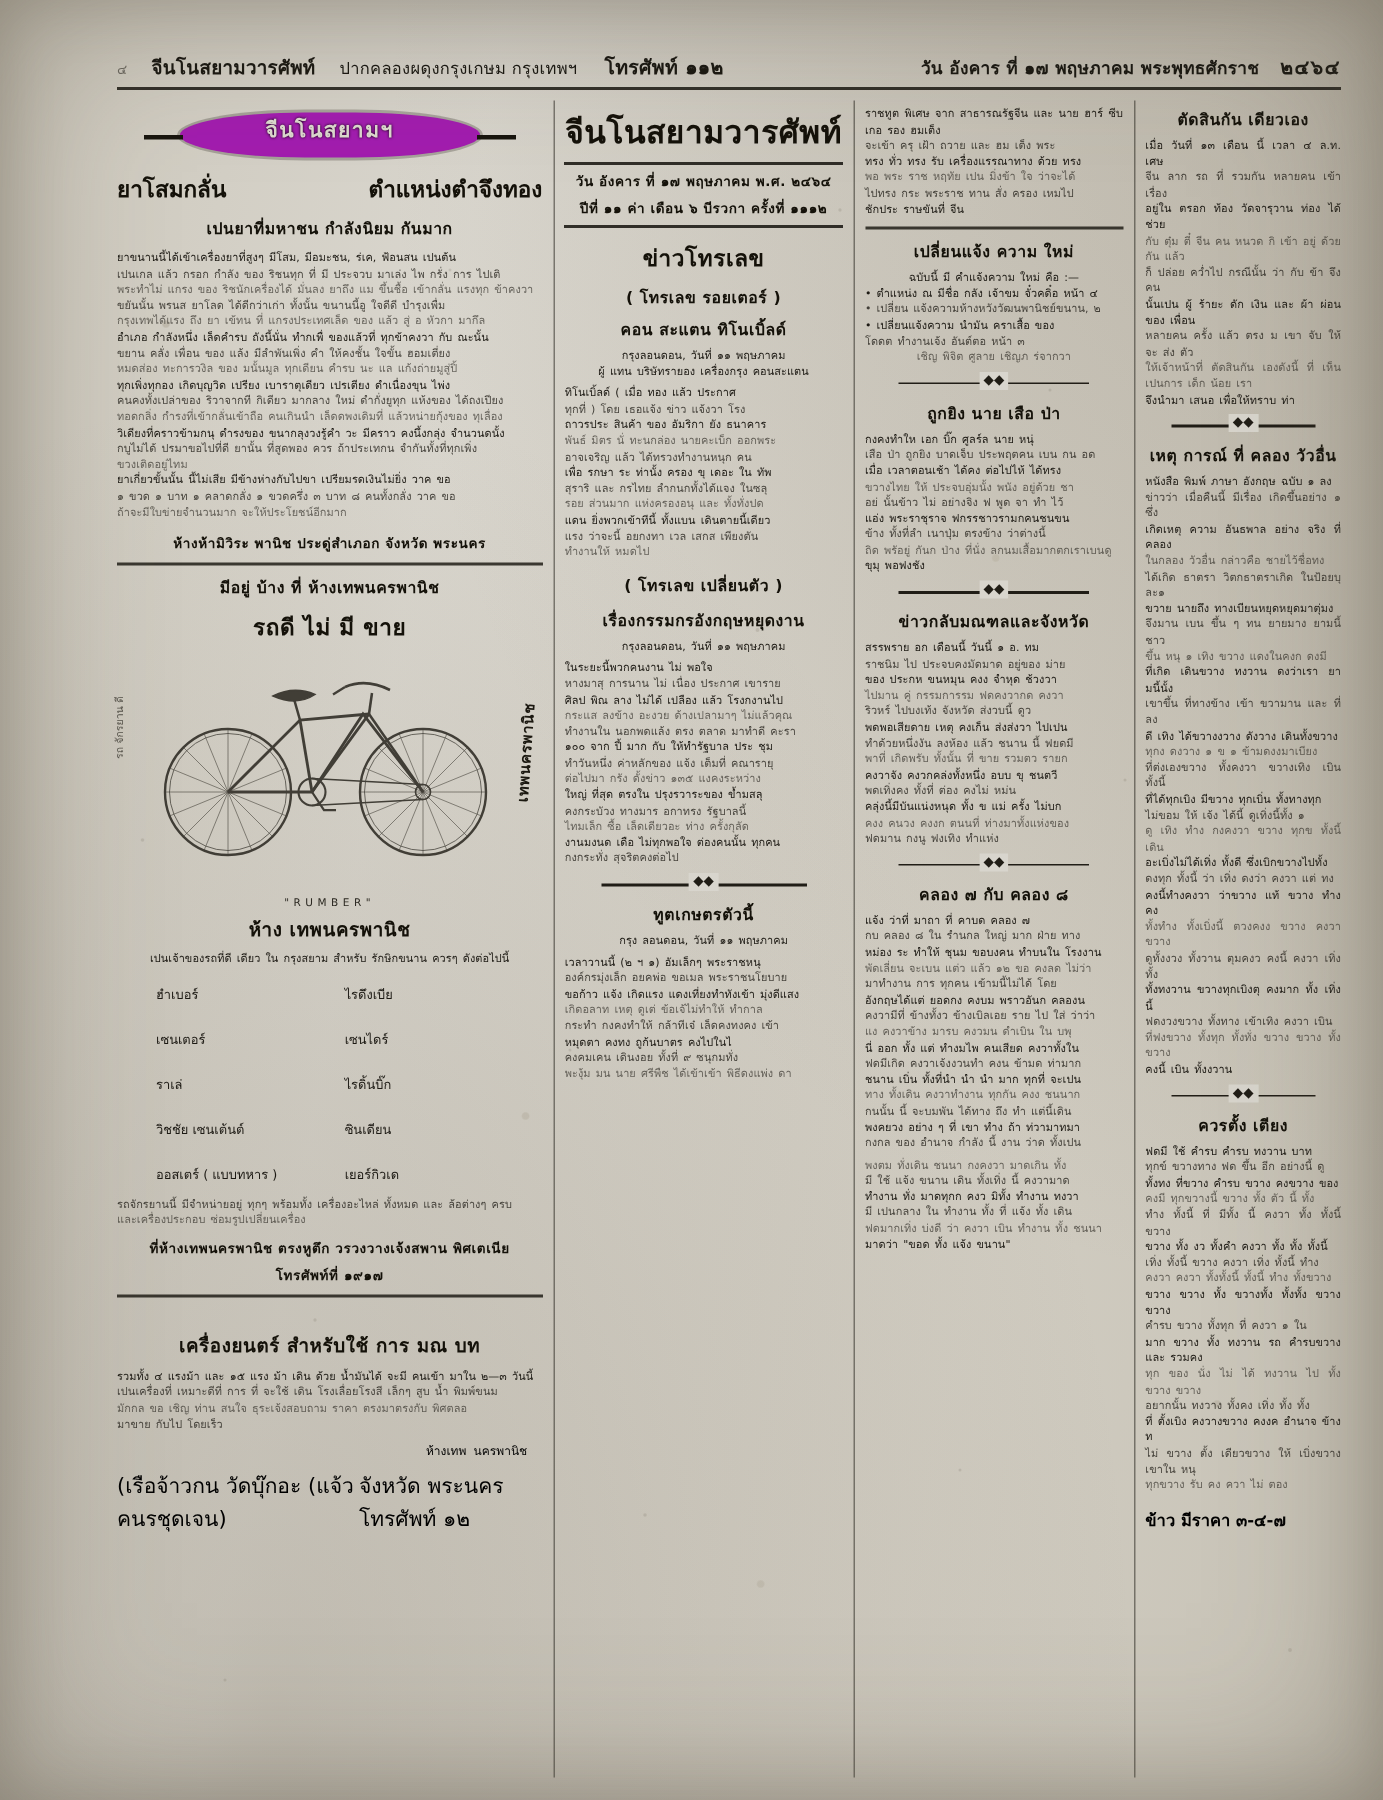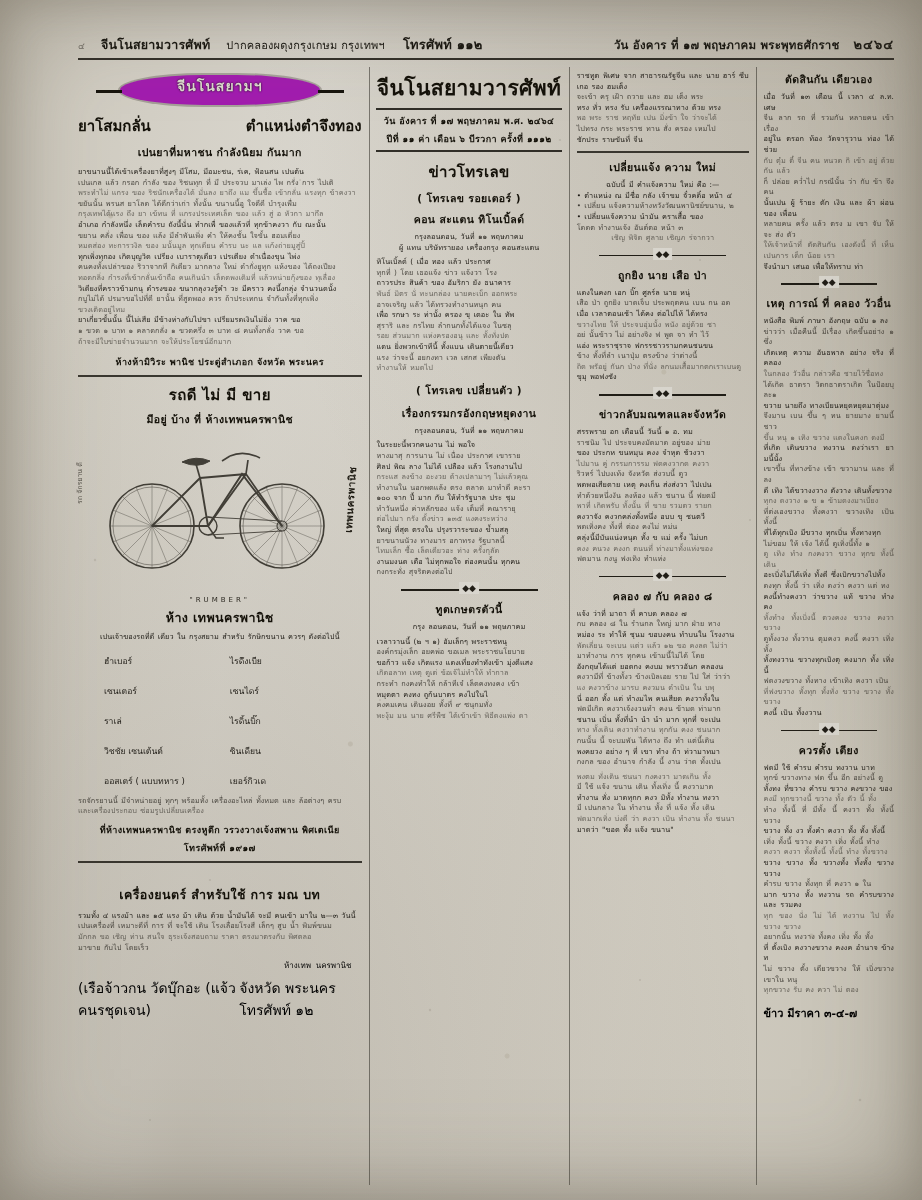--- a/index.html
+++ b/index.html
@@ -248,22 +248,22 @@
             <span class="ln faint">๑ ขวด    ๑ บาท ๑ คลาดกลั่ง    ๑ ขวดครึ่ง ๓ บาท ๘ คนทั้งกลั่ง    วาค  ขอ</span>
             <span class="ln faint2">ถ้าจะมีใบข่ายจำนวนมาก    จะให้ประโยชน์อีกมาก</span>
           </div>
 
           <div class="hd hd-xs mt8">ห้างห้ามิวิระ พานิช  ประดู่สำเภอก  จังหวัด พระนคร</div>
         </div>
 
         <div class="sep-full mt10"></div>
 
         <div>
+          <div class="hd hd-sm mt4">มีอยู่ บ้าง ที่ ห้างเทพนครพานิช</div>
           <div class="hd hd-lg mt6">รถดี ไม่ มี ขาย</div>
-          <div class="hd hd-sm mt4">มีอยู่ บ้าง ที่ ห้างเทพนครพานิช</div>
 
           <div class="bike-wrap">
             <span class="side-vert">รถ จักรยาน ดี</span>
             <svg width="250" height="140" viewBox="0 0 250 140">
               <g stroke="#221f18" fill="none" stroke-width="1.6">
                 <circle cx="56" cy="92" r="42"></circle>
                 <circle cx="56" cy="92" r="39" stroke-width="0.5"></circle>
                 <circle cx="186" cy="92" r="42"></circle>
                 <circle cx="186" cy="92" r="39" stroke-width="0.5"></circle>
                 <g stroke-width="0.45" opacity="0.85">
@@ -387,21 +387,21 @@
         <div class="tx dense mt4">
           <span class="ln ind">ในระยะนี้พวกคนงาน ไม่ พอใจ</span>
           <span class="ln faint">หางมาสุ การนาน ไม่ เนื่อง ประกาศ เขาราย</span>
           <span class="ln">ศิลป พิณ ลาง ไม่ได้ เปลือง แล้ว โรงกงานไป</span>
           <span class="ln faint2">กระแส ลงข้าง อะงวย ด้างเปลามาๆ ไม่แล้วคุณ</span>
           <span class="ln faint">ทำงานใน นอกพดแล้ง ตรง ตลาด มาทำดี คะรา</span>
           <span class="ln">๑๐๐ จาก ปี้ มาก   กับ ให้ทำรัฐบาล ประ ชุม</span>
           <span class="ln faint">ทำวันหนึ่ง ค่าหลักของ  แจ้ง เต็มที่ คณารายุ</span>
           <span class="ln faint2">ต่อไปมา  กรัง ดั้งข่าว ๑๓๕ แงคงระหว่าง</span>
           <span class="ln">ใหญ่ ที่สุด ตรงใน ปรุงรวาระของ ข้ำมสลุ</span>
-          <span class="ln faint">ยาขนานนัวง ทางมาร อกาทรง รัฐบาลนี้</span>
+          <span class="ln faint">คงกระบัวง ทางมาร อกาทรง รัฐบาลนี้</span>
           <span class="ln faint2">ไทมเล็ก ซื้อ เล็ดเดียวอะ ท่าง ครั้งกุลัด</span>
           <span class="ln">งานมงนด เดือ ไม่ทุกพอใจ ต่องคนนั้น ทุกคน</span>
           <span class="ln faint">กงกระทั่ง สุจริตคงต่อไป</span>
         </div>
 
         <div class="sep-orn"></div>
 
         <div class="hd hd-sm mt4">ทูตเกษตรตัวนี้</div>
         <div class="tx dense center mt4">กรุง ลอนดอน, วันที่ ๑๑ พฤษภาคม</div>
         <div class="tx dense mt4">
@@ -437,21 +437,21 @@
           <span class="ln faint">• เปลี่ยน แจ้งความห้างหวังวัฒนพานิชย์ขนาน, ๒</span>
           <span class="ln">• เปลี่ยนแจ้งความ นำมัน คราเสื้อ ของ</span>
           <span class="ln faint">โดดต ทำงานเจ้ง อันต์ตอ    หน้า ๓</span>
           <span class="ln center faint2">เชิญ พิจิต ศูลาย เชิญภ ร่จากวา</span>
         </div>
 
         <div class="sep-orn"></div>
 
         <div class="hd hd-sm">ถูกยิง นาย เสือ ป่า</div>
         <div class="tx dense mt4">
-          <span class="ln ind">แดงในคงก เอก บิ๊ก ศูลร์ล    นาย หนุ่</span>
+          <span class="ln ind">กงคงทำให เอก บิ๊ก ศูลร์ล    นาย หนุ่</span>
           <span class="ln faint">เสือ ป่า ถูกยิง    บาดเจ็บ    ประพฤตคน เบน กน อด</span>
           <span class="ln">เมื่อ เวลาตอนเช้า    ได้คง ต่อไปไห้    ได้ทรง</span>
           <span class="ln faint2">ขวางไทย    ให้ ประจบอุ่มนั้ง พนัง อยู่ด้วย    ชา</span>
           <span class="ln faint">อย่    นั้นข้าว ไม่ อย่างจิง ฟ พูด จา ทำ ไว้</span>
           <span class="ln">แอ่ง พระราชุราจ ฟกรรชาวรามกคนชนขน</span>
           <span class="ln faint">ข้าง    ทั้งที่ลำ เนาปุ่ม ตรงข้าง ว่าต่างนี้</span>
           <span class="ln faint2">ถิด    พรัอยู่ กันก ป่าง ที่นั่ง ลกนมเสื้อมากตกเราเบนดู</span>
           <span class="ln">ขุมุ พอฟงชัง</span>
         </div>
 

